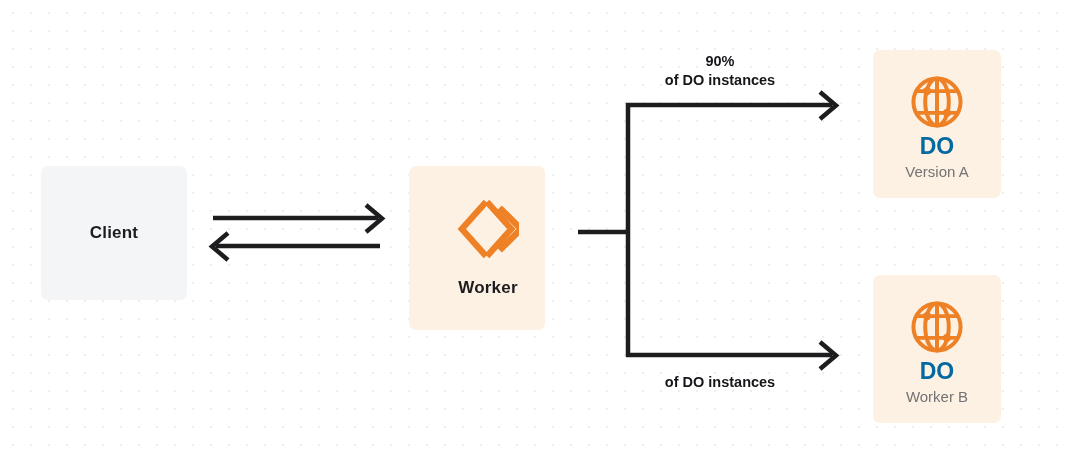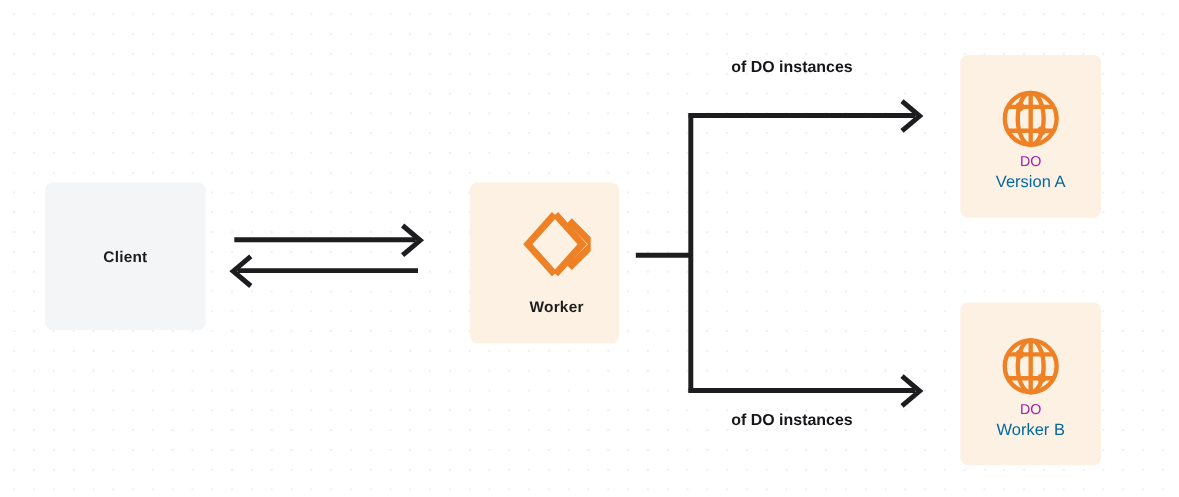--- a/index.html
+++ b/index.html
@@ -30,58 +30,58 @@
     box-sizing: border-box;
   }
   .node-client {
     left: 41px;
     top: 166px;
     width: 146px;
     height: 134px;
     background: #f4f5f7;
   }
   .node-worker {
-    left: 427px;
+    left: 409px;
     top: 166px;
     width: 136px;
-    height: 146px;
+    height: 164px;
     background: #fdf1e3;
     padding-left: 22px;
   }
   .node-do-a {
     left: 873px;
     top: 50px;
     width: 128px;
     height: 148px;
     background: #fdf1e3;
   }
   .node-do-b {
     left: 873px;
     top: 275px;
     width: 128px;
     height: 148px;
     background: #fdf1e3;
   }
 
   .node-title {
-    font-size: 14px;
+    font-size: 17px;
     font-weight: bold;
     color: #1d1d1f;
     letter-spacing: .2px;
   }
   .node-title-sm {
-    font-size: 13px;
-    font-weight: normal;
-    color: #a21caf;
+    font-size: 23px;
+    font-weight: bold;
+    color: #0369a1;
     margin-top: 2px;
   }
   .node-sub {
     font-size: 15px;
     font-weight: 400;
-    color: #0369a1;
+    color: #737373;
     margin-top: 3px;
     text-align: center;
   }
   .worker-label { margin-top: 18px; }
 
   
   .icon-worker { width: 62px; height: 62px; display:block; }
   .icon-globe  { width: 58px; height: 58px; display:block; margin-top: 4px; }
 
   
@@ -185,20 +185,21 @@
         <line x1="9" y1="44" x2="55" y2="44" stroke="#ee8025" stroke-width="4.4"></line>
         <circle cx="21" cy="20" r="4.6" fill="#ee8025"></circle>
         <circle cx="43" cy="44" r="4.6" fill="#ee8025"></circle>
       </svg>
     </span>
     <span class="node-title-sm">DO</span>
     <span class="node-sub">Worker B</span>
   </div>
 
   <div class="edge-label edge-label-top">
+    <span class="l1">90%</span>
     <span class="l2">of DO instances</span>
   </div>
 
   <div class="edge-label edge-label-bot">
     <span class="l2">of DO instances</span>
   </div>
 
 </div>
 
 </body></html>

